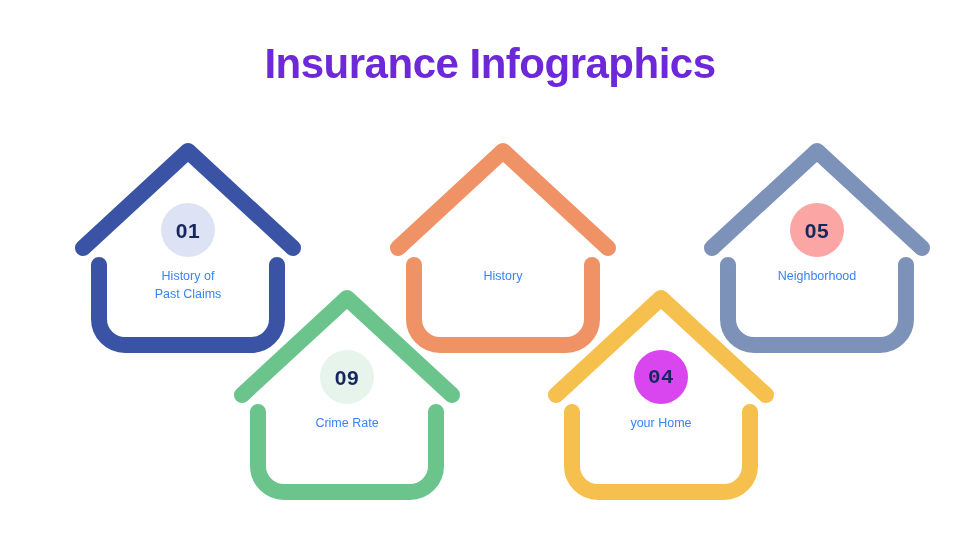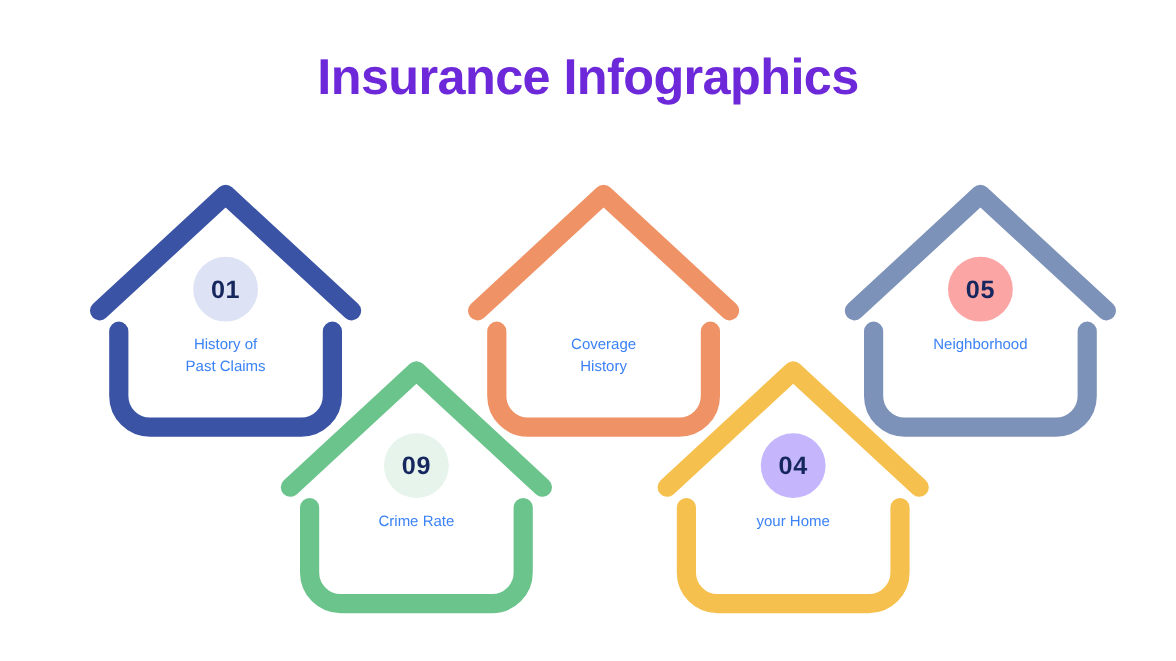--- a/index.html
+++ b/index.html
@@ -30,21 +30,20 @@
     letter-spacing: -0.5px;
     color: #6d28d9;
     line-height: 1.1;
   }
   #houses-layer {
     position: absolute;
     left: 0;
     top: 0;
     width: 980px;
     height: 440px;
-    margin-top: 11px;
   }
   .house {
     position: absolute;
     width: 230px;
     height: 220px;
   }
   .house-svg {
     position: absolute;
     left: 0;
     top: 0;
@@ -117,30 +116,29 @@
         <div class="house-label">
           <span>Crime Rate</span>
         </div>
       </div>
       <div class="house" style="left: 388px; top: 141px;">
         <svg class="house-svg" viewBox="0 0 230 220">
           <path d="M 10 107 L 115 10 L 220 107" fill="none" stroke="#ef9265" stroke-width="16" stroke-linecap="round" stroke-linejoin="round"></path>
           <path d="M 26 124 L 26 178 A 26 26 0 0 0 52 204 L 178 204 A 26 26 0 0 0 204 178 L 204 124" fill="none" stroke="#ef9265" stroke-width="16" stroke-linecap="round" stroke-linejoin="round"></path>
         </svg>
         <div class="house-label">
-          <span>Coverage</span>
           <span>History</span>
         </div>
       </div>
       <div class="house" style="left: 546px; top: 288px;">
         <svg class="house-svg" viewBox="0 0 230 220">
           <path d="M 10 107 L 115 10 L 220 107" fill="none" stroke="#f6c04e" stroke-width="16" stroke-linecap="round" stroke-linejoin="round"></path>
           <path d="M 26 124 L 26 178 A 26 26 0 0 0 52 204 L 178 204 A 26 26 0 0 0 204 178 L 204 124" fill="none" stroke="#f6c04e" stroke-width="16" stroke-linecap="round" stroke-linejoin="round"></path>
         </svg>
-        <div class="badge" style="background: #c4b5fd;">
+        <div class="badge" style="background: #d946ef; font-family: Liberation Mono, monospace;">
           <div class="badge-number">04</div>
         </div>
         <div class="house-label">
           <span>your Home</span>
         </div>
       </div>
       <div class="house" style="left: 702px; top: 141px;">
         <svg class="house-svg" viewBox="0 0 230 220">
           <path d="M 10 107 L 115 10 L 220 107" fill="none" stroke="#7d92b8" stroke-width="16" stroke-linecap="round" stroke-linejoin="round"></path>
           <path d="M 26 124 L 26 178 A 26 26 0 0 0 52 204 L 178 204 A 26 26 0 0 0 204 178 L 204 124" fill="none" stroke="#7d92b8" stroke-width="16" stroke-linecap="round" stroke-linejoin="round"></path>

